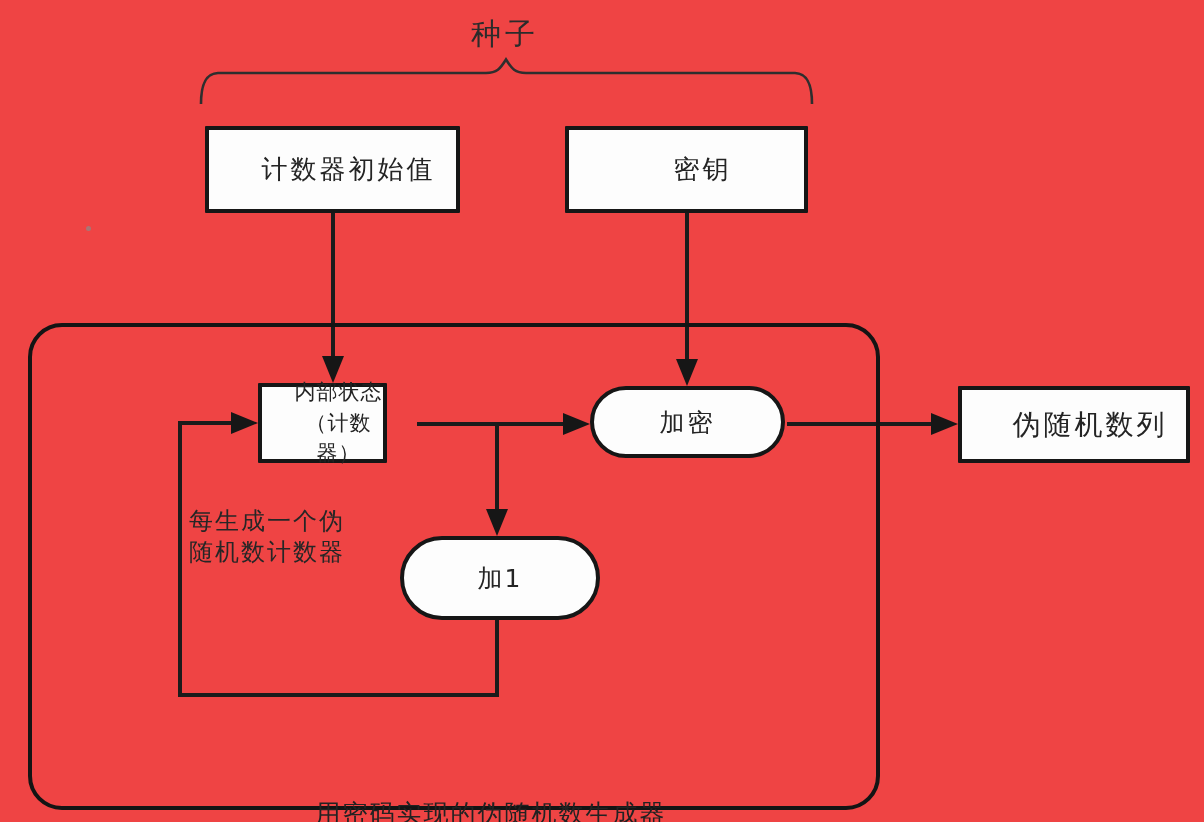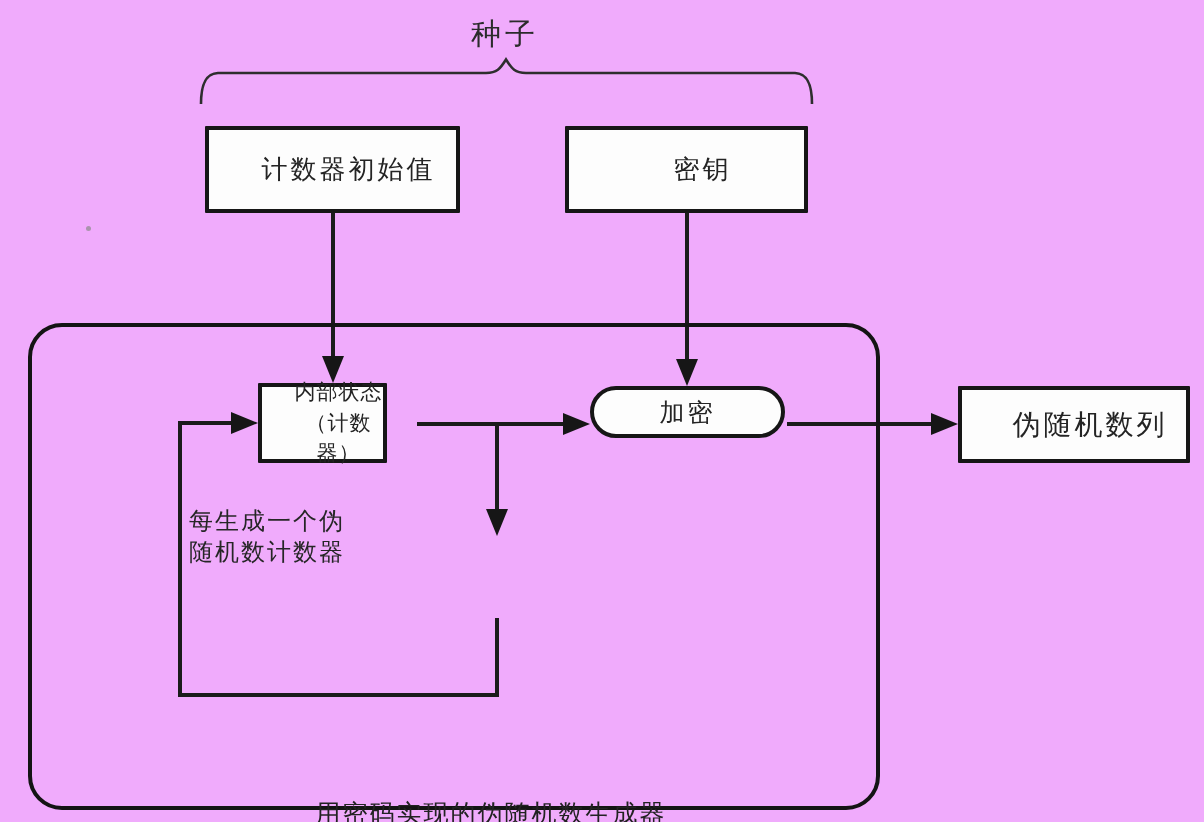--- a/index.html
+++ b/index.html
@@ -1,20 +1,20 @@
 <!DOCTYPE html>
 <html><head>
 <meta charset="utf-8">
 <style>
   html, body { margin: 0; padding: 0; background: #fff; }
   .canvas {
     position: relative;
     width: 1204px;
     height: 822px;
-    background: #f0abfc;
+    background: #ef4444;
     font-family: "DejaVu Sans", sans-serif;
     color: #1e1e1e;
     overflow: hidden;
   }
   .wires {
     position: absolute;
     left: 0; top: 0;
     width: 1204px; height: 822px;
   }
   .node {
@@ -44,21 +44,21 @@
   }
   .lbl { position: absolute; white-space: nowrap; }
   .seed-lbl {
     left: 420px; top: 14px; width: 170px;
     text-align: center;
     font-size: 30px; letter-spacing: 4px; color: #2b2b2b;
   }
   .node-counter-init { left: 205px; top: 126px; width: 255px; height: 87px; font-size: 26px; }
   .node-key          { left: 565px; top: 126px; width: 243px; height: 87px; font-size: 26px; }
   .node-internal     { left: 258px; top: 383px; width: 129px; height: 80px; font-size: 21px; line-height: 1.45; letter-spacing: 1px; }
-  .node-encrypt      { left: 590px; top: 386px; width: 195px; height: 52px; font-size: 25px; }
+  .node-encrypt      { left: 590px; top: 386px; width: 195px; height: 72px; font-size: 25px; }
   .node-output       { left: 958px; top: 386px; width: 232px; height: 77px; font-size: 28px; }
   .node-add1         { left: 400px; top: 536px; width: 200px; height: 84px; font-size: 25px; letter-spacing: 2px; }
   .loop-note {
     left: 189px; top: 506px;
     font-size: 24px; line-height: 31px; letter-spacing: 2px;
     text-align: left; color: #262626;
   }
   .container-lbl {
     left: 300px; top: 753px; width: 382px;
     text-align: center;
@@ -116,20 +116,23 @@
 
   <div class="container-frame"></div>
 
   <div class="node rect node-internal">
     <span>内部状态</span>
     <span>（计数器）</span>
   </div>
   <div class="node stadium-encrypt node-encrypt">
     <span>加密</span>
   </div>
+  <div class="node stadium-add1 node-add1">
+    <span>加1</span>
+  </div>
 
   <div class="node rect node-output">
     <span>伪随机数列</span>
   </div>
 
   <div class="lbl loop-note">
     <div>每生成一个伪</div>
     <div>随机数计数器</div>
   </div>
 

